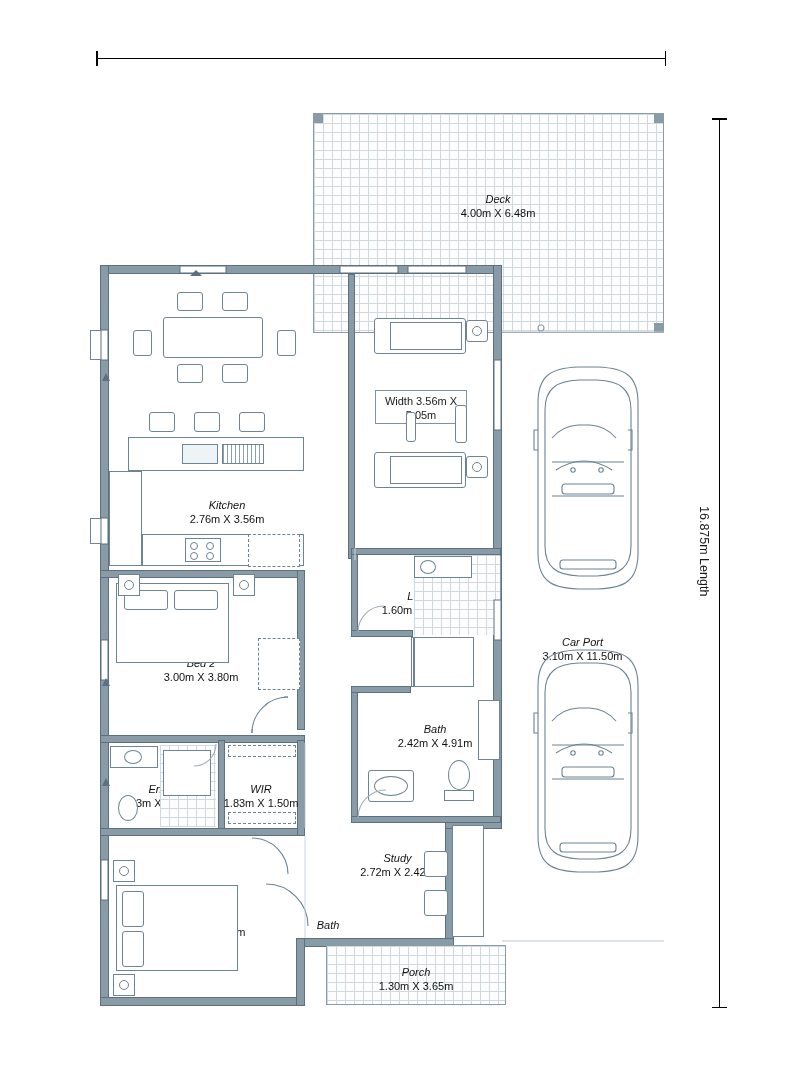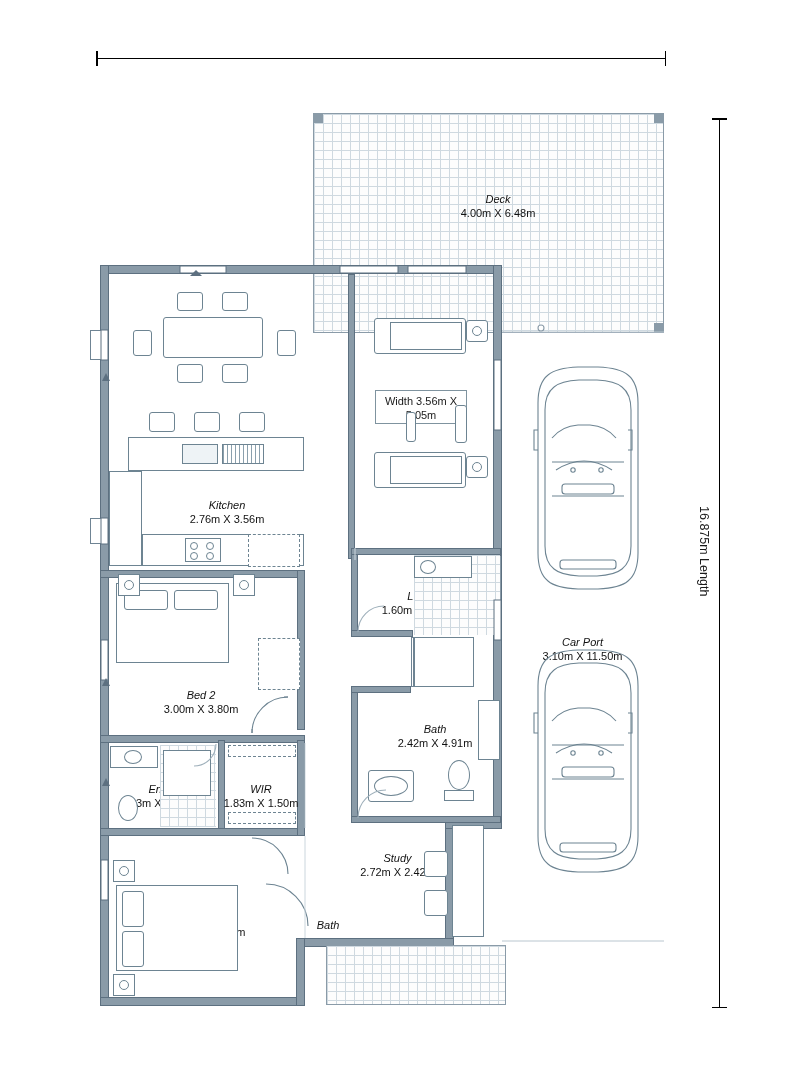--- a/index.html
+++ b/index.html
@@ -194,37 +194,41 @@
 
   <div class="wall" style="left:351px; top:548px; width:7px; height:88px;"></div>
   <div class="wall" style="left:351px; top:630px; width:62px; height:7px;"></div>
   <div class="wall" style="left:351px; top:548px; width:150px; height:7px;"></div>
   <div class="wall" style="left:351px; top:686px; width:7px; height:135px;"></div>
   <div class="wall" style="left:351px; top:686px; width:60px; height:7px;"></div>
   <div class="wall" style="left:351px; top:816px; width:150px; height:7px;"></div>
   <div class="thin-wall" style="left:411px; top:637px; width:3px; height:50px;"></div>
 
   <div class="tile" style="left:326px; top:945px; width:180px; height:60px;"></div>
+  <div class="room-label" style="left:346px; top:965px; width:140px;">
+    <span class="nm">Porch</span>
+    <span class="dm">1.30m X 3.65m</span>
+  </div>
 
   <div class="label-box" style="left:166px; top:320px; width:94px; height:34px;">
     <span class="nm">Dining</span>
     <span class="dm">2.76m X 3.56m</span>
   </div>
 
   <div class="room-label" style="left:167px; top:498px; width:120px;">
     <span class="nm">Kitchen</span>
     <span class="dm">2.76m X 3.56m</span>
   </div>
 
   <div class="label-box" style="left:375px; top:390px; width:92px; height:34px;">
     <span class="nm">Width</span>
     <span class="dm">3.56m X 5.05m</span>
   </div>
 
-  <div class="room-label" style="left:141px; top:688px; width:120px;">
+  <div class="room-label" style="left:141px; top:656px; width:120px;">
     <span class="nm">Bed 2</span>
     <span class="dm">3.00m X 3.80m</span>
   </div>
 
   <div class="room-label" style="left:369px; top:589px; width:100px;">
     <span class="nm">L'dry</span>
     <span class="dm">1.60m X 2.42m</span>
   </div>
 
   <div class="room-label" style="left:380px; top:722px; width:110px;">

